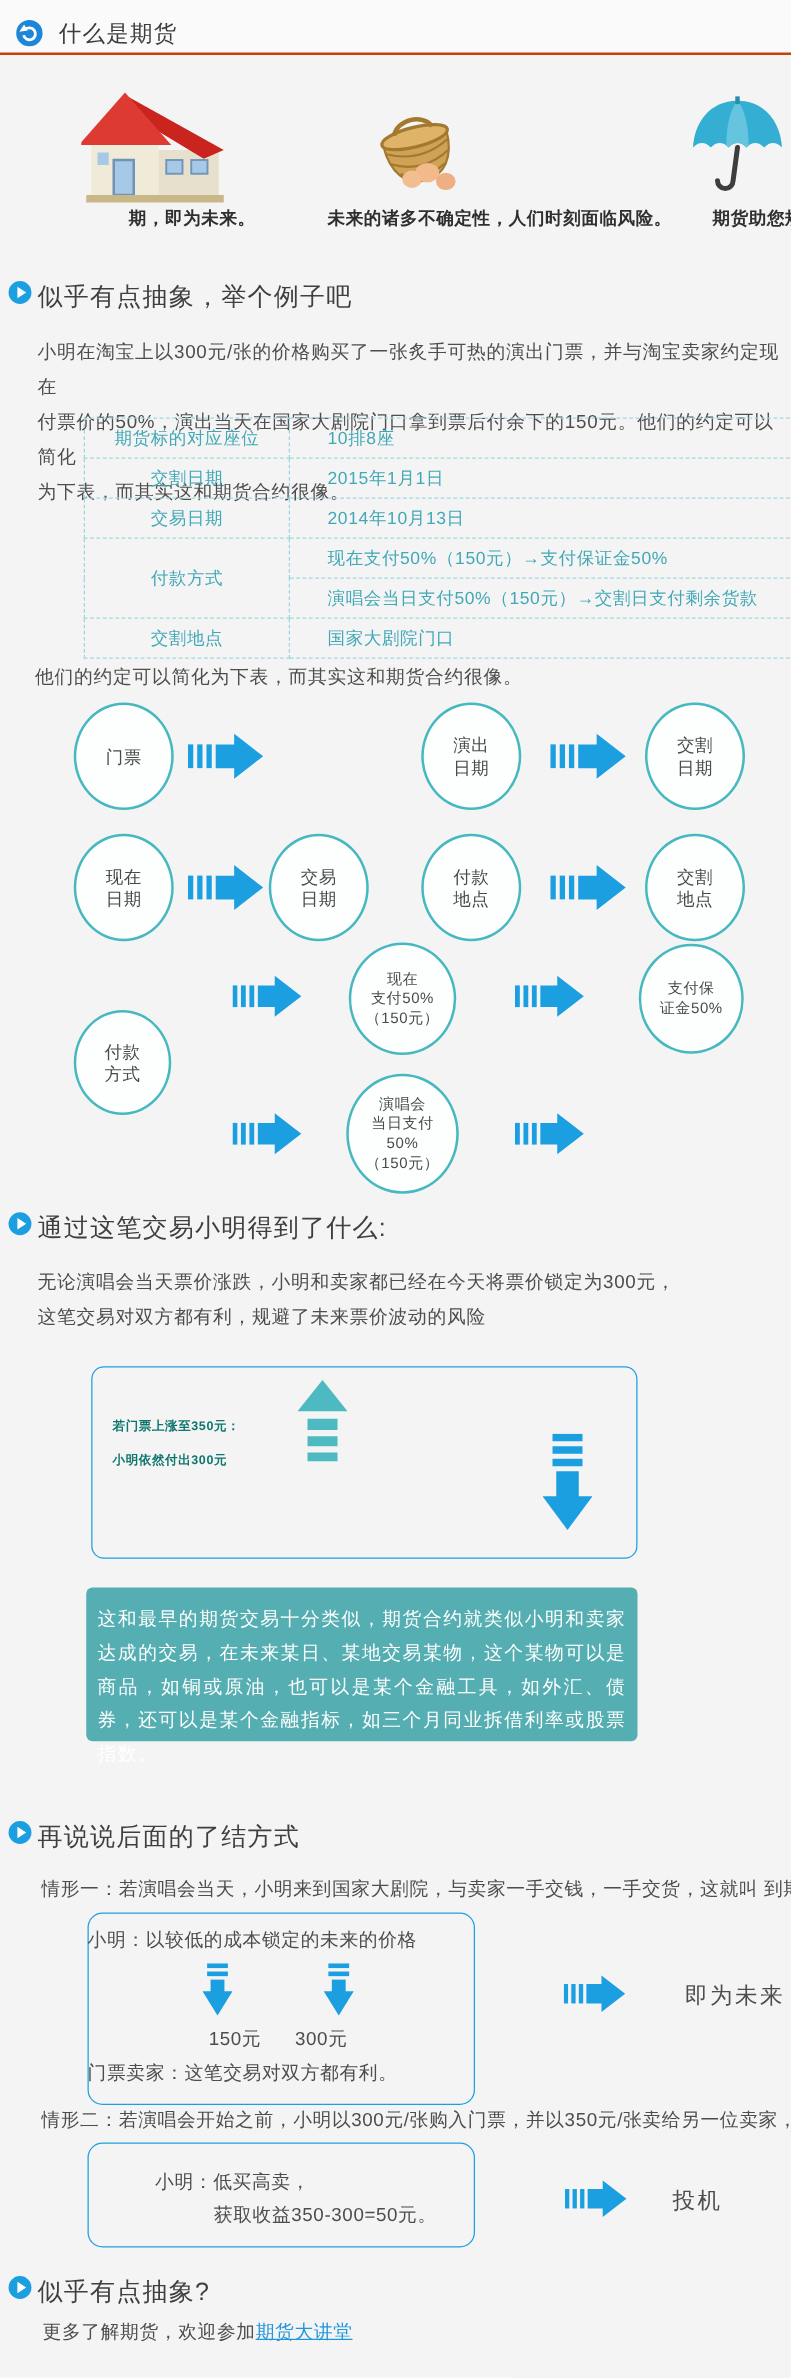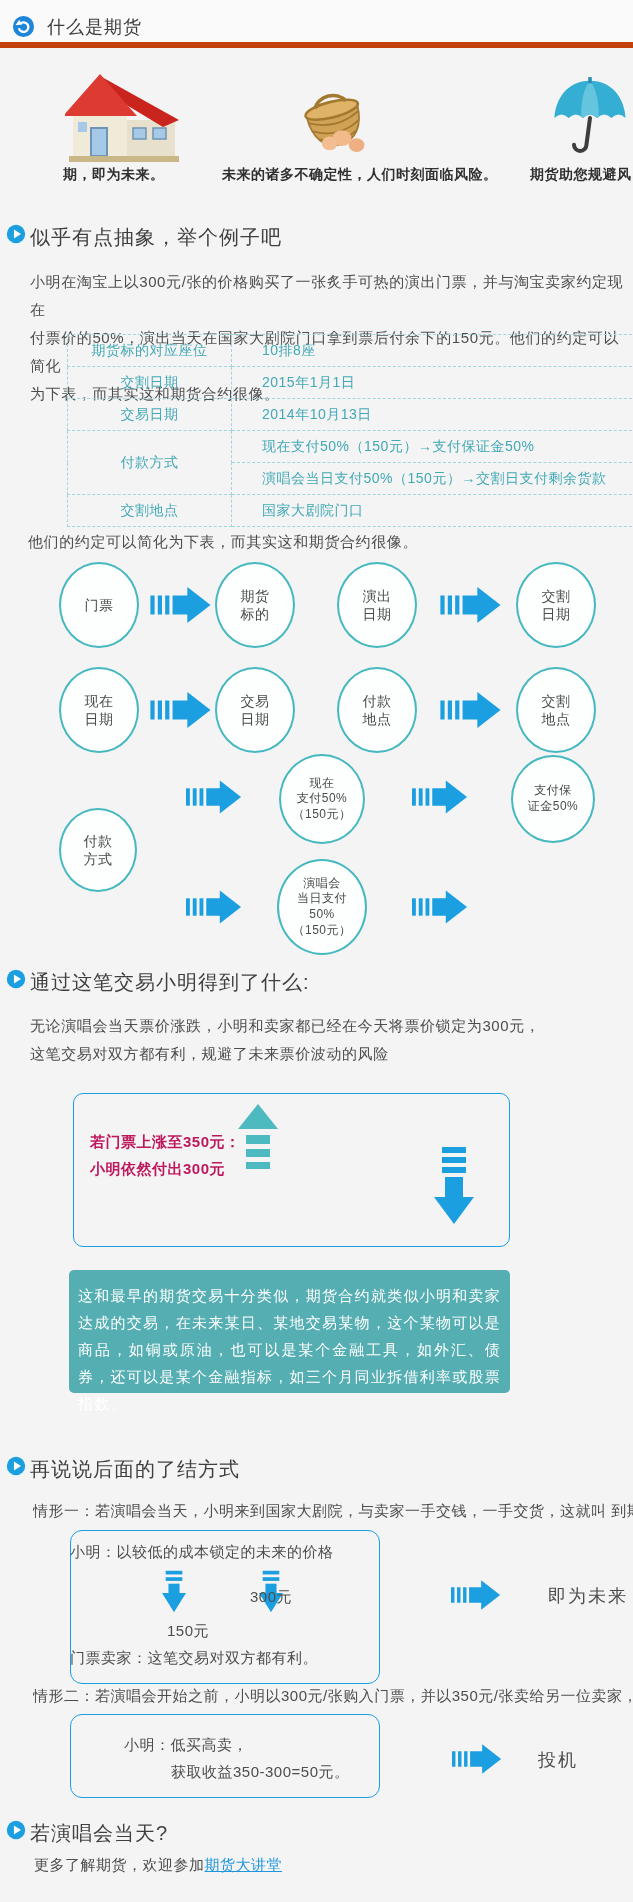--- a/index.html
+++ b/index.html
@@ -5,43 +5,43 @@
   :root{
     --blue:#1b9fe0; --teal:#46b8c0; --tealbox:#55aeb2; --tabletxt:#41a8b5;
     --tableline:#9ed7dd; --txt:#4d4d4d; --dark:#3f3f3f; --link:#2196dd;
   }
   html,body{margin:0;padding:0;}
   body{font-family:"Liberation Sans",sans-serif;}
   #page{position:relative;width:633px;height:1902px;background:#f4f4f5;overflow:hidden;}
   .abs{position:absolute;}
   .pre{white-space:pre-line;}
   
-  .header{position:absolute;left:0;top:0;width:633px;height:42px;background:#fafafa;border-bottom:6px solid #c2410c;}
+  .header{position:absolute;left:0;top:0;width:633px;height:42px;background:#fafafa;border-bottom:2px solid #c2410c;}
   .page-title{position:absolute;left:47px;top:15px;font-size:18px;color:#3c3c3c;letter-spacing:1px;}
   
-  .caption{position:absolute;top:166px;font-size:14px;font-weight:bold;color:#2f2f2f;white-space:nowrap;letter-spacing:0.5px;}
+  .caption{position:absolute;top:166px;font-size:14px;font-weight:bold;color:#2f2f2f;white-space:nowrap;letter-spacing:0.5px;margin-left:40px;}
   
   .sec{position:absolute;font-size:20px;color:var(--dark);letter-spacing:1px;white-space:nowrap;}
   .sec .play{position:absolute;left:-24px;top:0px;}
   
   .para{position:absolute;font-size:15px;color:var(--txt);line-height:28px;letter-spacing:0.6px;}
   
   table.cmp{position:absolute;left:67px;top:334px;border-collapse:collapse;table-layout:fixed;width:600px;}
   table.cmp td{border:1px dashed var(--tableline);font-size:14px;color:var(--tabletxt);height:29px;letter-spacing:0.5px;}
   td.lab{width:161px;text-align:center;}
   td.val{padding-left:30px;white-space:nowrap;overflow:hidden;}
   
   .dc{position:absolute;border:2px solid var(--teal);background:#fdfefe;border-radius:50%;
       display:flex;align-items:center;justify-content:center;text-align:center;
       white-space:pre-line;color:#4a4a4a;line-height:1.3;letter-spacing:0.5px;box-sizing:border-box;}
   .f14{font-size:14px;} .f12{font-size:12px;}
   .sarrow{position:absolute;fill:var(--blue);}
   
   .bluebox{position:absolute;border:1px solid var(--blue);border-radius:10px;background:transparent;}
-  .boxlabel{position:absolute;font-size:15px;font-weight:bold;color:#be185d;line-height:27px;letter-spacing:0.5px;}
+  .boxlabel{position:absolute;font-size:10px;font-weight:bold;color:#0f766e;line-height:27px;letter-spacing:0.5px;}
   .tealbox{position:absolute;left:69px;top:1270px;width:441px;height:123px;background:var(--tealbox);border-radius:5px;box-sizing:border-box;padding:12px 9px;}
   .tealbox div{font-size:15px;color:#ffffff;line-height:27px;text-align:justify;letter-spacing:1.2px;}
   .casebox{position:absolute;border:1px solid var(--blue);border-radius:12px;}
   .ctext{position:absolute;font-size:15px;color:var(--txt);letter-spacing:0.5px;white-space:nowrap;}
   .center308{left:70px;width:308px;text-align:left;}
   .result{position:absolute;font-size:18px;color:var(--txt);letter-spacing:2px;}
   .introline{position:absolute;left:33px;width:600px;font-size:15px;color:var(--txt);white-space:nowrap;overflow:hidden;letter-spacing:0.5px;}
   .footer-line{position:absolute;left:34px;top:1856px;font-size:15px;color:var(--txt);letter-spacing:0.5px;text-align:center;}
   .flink{color:var(--link);text-decoration:underline;cursor:pointer;}
 </style>
@@ -135,22 +135,20 @@
 
   <div class="para" style="left:28px;top:528px">他们的约定可以简化为下表，而其实这和期货合约很像。</div>
 
   <div class="dc f14" style="left:59px;top:562px;width:80px;height:86px">门票</div>
   <svg class="sarrow" style="left:150px;top:586px" width="62" height="38" viewBox="0 0 58 36">
       <rect x="0" y="9" width="4" height="18"></rect>
       <rect x="7" y="9" width="4" height="18"></rect>
       <rect x="14" y="9" width="4" height="18"></rect>
       <polygon points="21,9 35,9 35,1 57,18 35,35 35,27 21,27"></polygon>
     </svg>
-  <div class="dc f14" style="left:215px;top:562px;width:80px;height:86px">期货
-标的</div>
   <div class="dc f14" style="left:337px;top:562px;width:80px;height:86px">演出
 日期</div>
   <svg class="sarrow" style="left:440px;top:586px" width="62" height="38" viewBox="0 0 58 36">
       <rect x="0" y="9" width="4" height="18"></rect>
       <rect x="7" y="9" width="4" height="18"></rect>
       <rect x="14" y="9" width="4" height="18"></rect>
       <polygon points="21,9 35,9 35,1 57,18 35,35 35,27 21,27"></polygon>
     </svg>
   <div class="dc f14" style="left:516px;top:562px;width:80px;height:86px">交割
 日期</div>
@@ -260,21 +258,21 @@
       <rect x="7" y="14" width="12" height="11"></rect>
       <polygon points="0,24 26,24 13,45"></polygon>
   </svg>
   <svg class="abs" style="left:259px;top:1570px" width="24" height="44" viewBox="0 0 26 46" fill="#1b9fe0">
     <rect x="4" y="0" width="18" height="4"></rect>
       <rect x="4" y="7" width="18" height="4"></rect>
       <rect x="7" y="14" width="12" height="11"></rect>
       <polygon points="0,24 26,24 13,45"></polygon>
   </svg>
   <div class="ctext" style="left:139px;width:70px;text-align:right;top:1622px">150元</div>
-  <div class="ctext" style="left:236px;width:70px;text-align:center;top:1588px">300元</div>
+  <div class="ctext" style="left:236px;width:70px;text-align:left;top:1622px">300元</div>
   <div class="ctext center308" style="top:1649px">门票卖家：这笔交易对双方都有利。</div>
   <svg class="sarrow" style="left:451px;top:1578px" width="50" height="34" viewBox="0 0 58 36">
       <rect x="0" y="9" width="4" height="18"></rect>
       <rect x="7" y="9" width="4" height="18"></rect>
       <rect x="14" y="9" width="4" height="18"></rect>
       <polygon points="21,9 35,9 35,1 57,18 35,35 35,27 21,27"></polygon>
     </svg>
   <div class="result" style="left:548px;top:1584px">即为未来</div>
 
   <div class="introline" style="top:1687px">情形二：若演唱会开始之前，小明以300元/张购入门票，并以350元/张卖给另一位卖家，这叫</div>
@@ -287,19 +285,19 @@
       <rect x="14" y="9" width="4" height="18"></rect>
       <polygon points="21,9 35,9 35,1 57,18 35,35 35,27 21,27"></polygon>
     </svg>
   <div class="result" style="left:538px;top:1748px">投机</div>
 
   <div class="sec" style="left:30px;top:1820px">
     <svg class="play" width="20" height="20" viewBox="0 0 24 24">
       <circle cx="12" cy="12" r="11" fill="#1b9fe0"></circle>
         <polygon points="9.5,6.5 18,12 9.5,17.5" fill="#ffffff"></polygon>
     </svg>
-    <span>若演唱会当天?</span>
+    <span>似乎有点抽象?</span>
   </div>
   <div class="footer-line">
     <span>更多了解期货，欢迎参加</span><span class="flink">期货大讲堂</span>
   </div>
 
 </div>
 
 </body></html>

